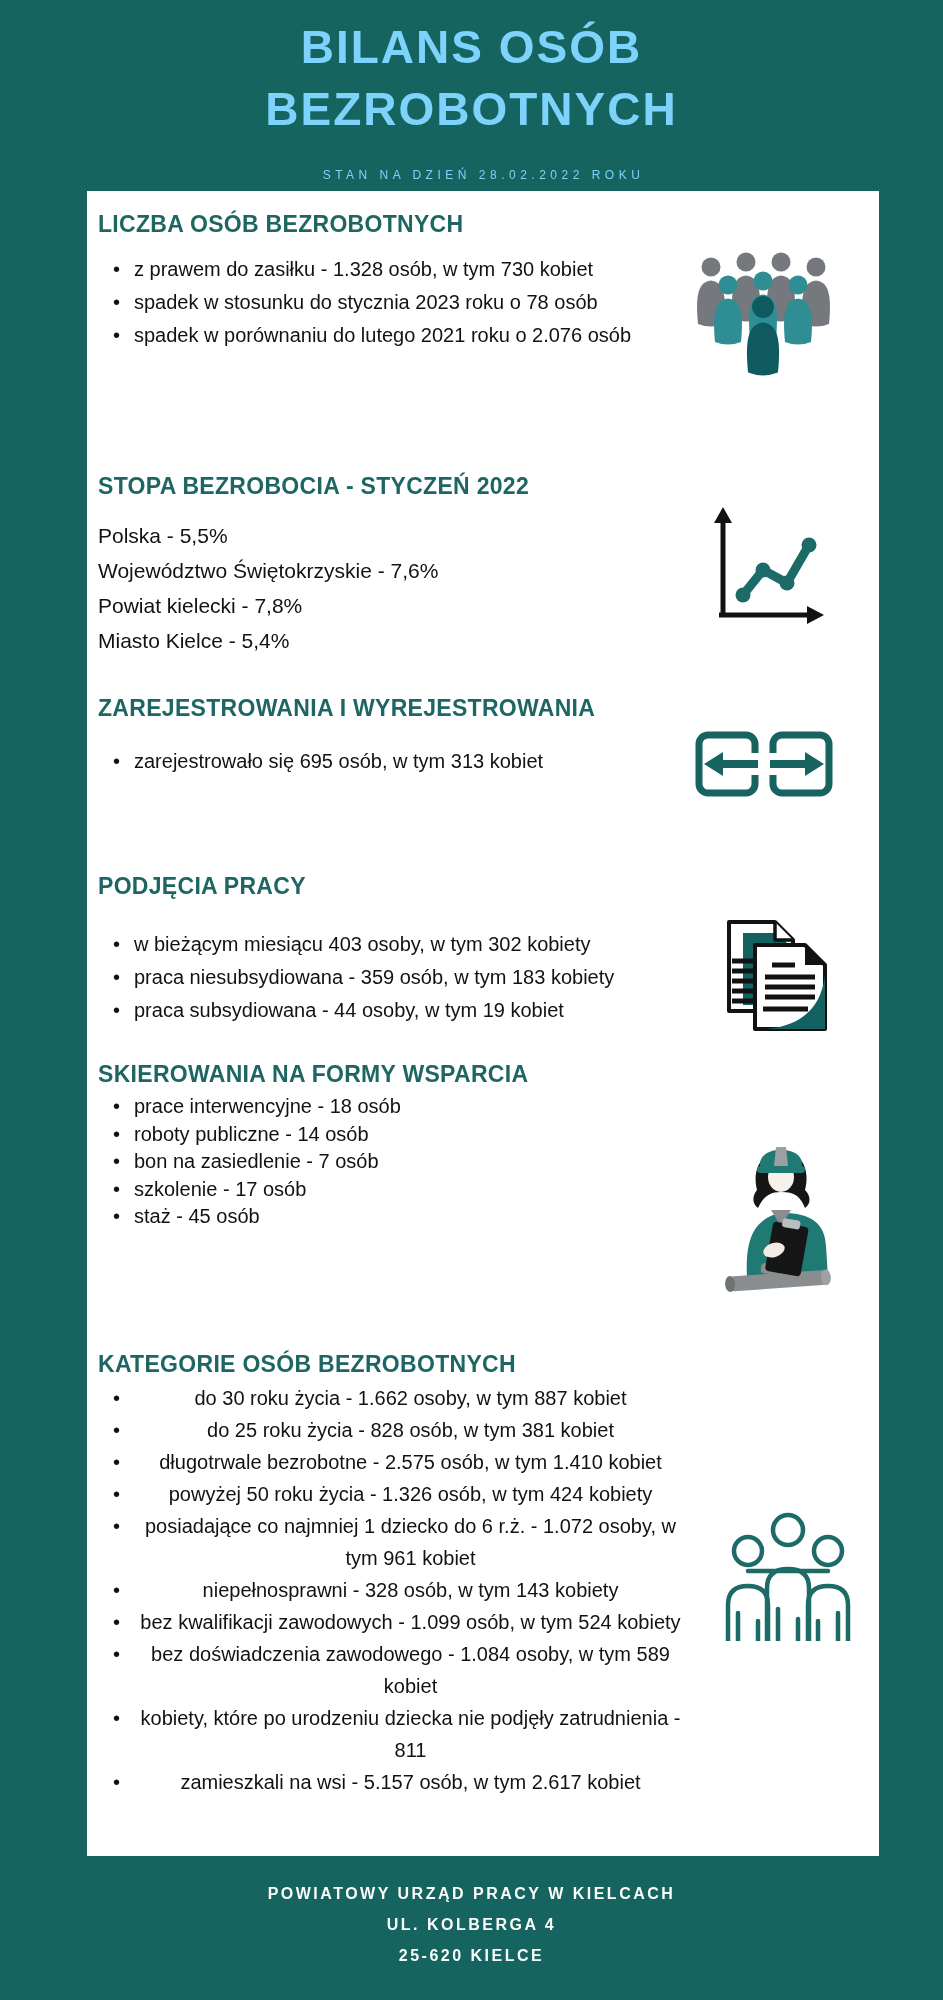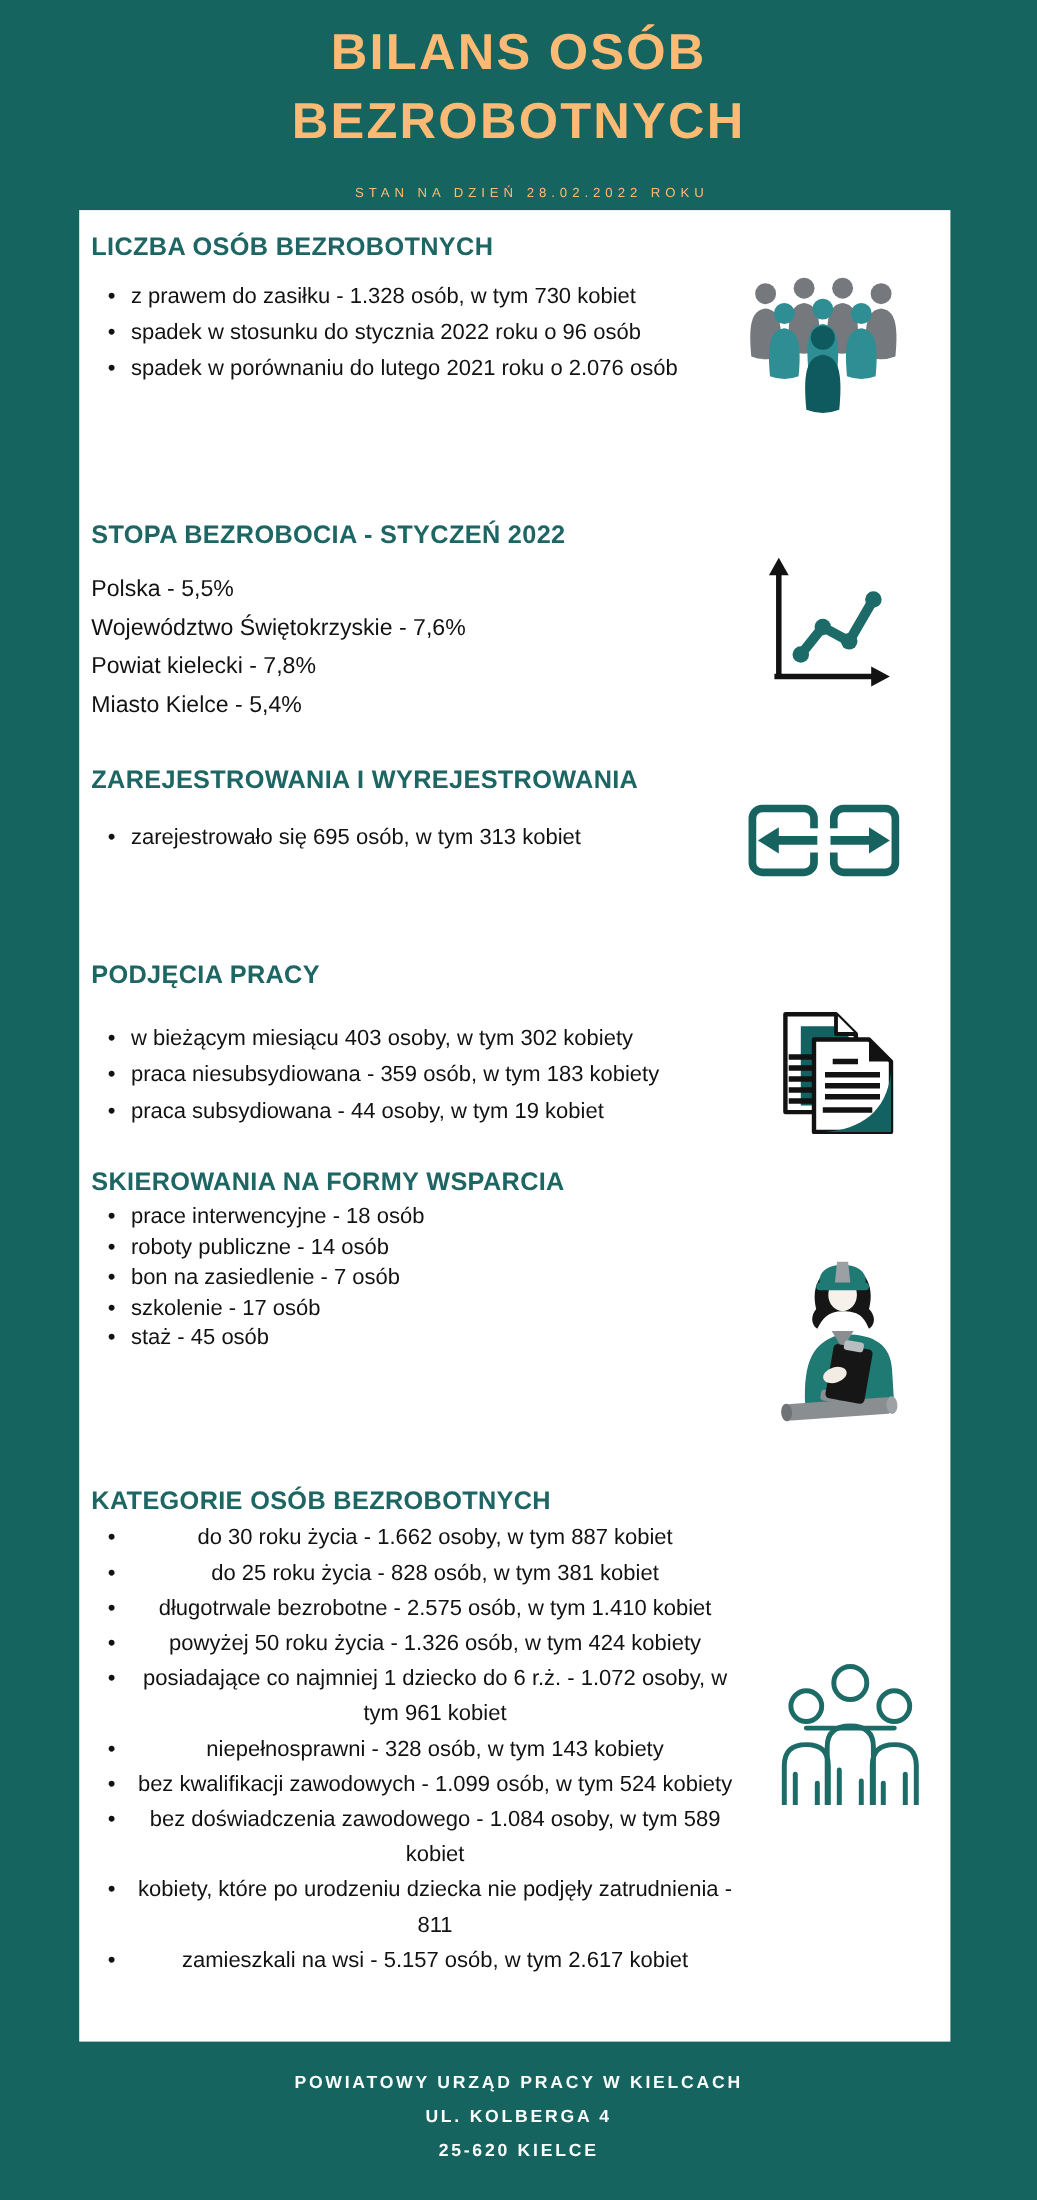--- a/index.html
+++ b/index.html
@@ -1,25 +1,25 @@
 <!DOCTYPE html>
 <html lang="pl"><head>
 <meta charset="utf-8">
 <style>
   html,body{margin:0;padding:0;}
   body{font-family:"Liberation Sans",sans-serif;}
   .page{position:relative;width:943px;height:2000px;background:#16645F;overflow:hidden;}
 
   
-  .hdr{position:absolute;top:16px;left:0;width:943px;text-align:center;color:#fdba74;}
+  .hdr{position:absolute;top:16px;left:0;width:943px;text-align:center;color:#7dd3fc;}
   .hdr h1{margin:0;font-size:46px;line-height:62px;font-weight:700;letter-spacing:2px;}
   .hdr .sub{margin-top:28px;font-size:12px;font-weight:400;letter-spacing:4.5px;padding-left:24px;}
 
   
-  .card{position:absolute;left:72px;top:191px;width:792px;height:1665px;background:#FFFFFF;}
+  .card{position:absolute;left:87px;top:191px;width:792px;height:1665px;background:#FFFFFF;}
 
   .sec{position:absolute;left:0;width:792px;}
   .sec h2{margin:0 0 0 11px;font-size:23px;font-weight:700;color:#1D6663;letter-spacing:.3px;}
   ul.blist{margin:0;padding:0;list-style:none;width:600px;}
   ul.blist li{position:relative;padding-left:47px;font-size:20px;font-weight:500;color:#121212;}
   ul.blist li::before{content:"\2022";position:absolute;left:26px;top:0;color:#121212;}
   ul.plain{margin:0;padding:0 0 0 11px;list-style:none;width:600px;}
   ul.plain li{font-size:21px;font-weight:500;color:#121212;}
 
   .s1 ul li{line-height:33px;}
@@ -45,21 +45,21 @@
     <span>BEZROBOTNYCH</span></h1>
     <div class="sub">STAN NA DZIEŃ 28.02.2022 ROKU</div>
   </div>
 
   <div class="card">
 
     <section class="sec s1" style="top:20px;">
       <h2>LICZBA OSÓB BEZROBOTNYCH</h2>
       <ul class="blist" style="margin-top:15px;">
           <li>z prawem do zasiłku - 1.328 osób, w tym 730 kobiet</li>
-          <li>spadek w stosunku do stycznia 2022 roku o 96 osób</li>
+          <li>spadek w stosunku do stycznia 2023 roku o 78 osób</li>
           <li>spadek w porównaniu do lutego 2021 roku o 2.076 osób</li>
         </ul>
     </section>
     <svg class="icon" style="left:598px;top:52px;" width="155" height="135" viewBox="0 0 155 135">
       <defs>
           <g id="pp">
             <circle cx="0" cy="0" r="9.5"></circle>
             <path d="M-13 57 C-16 26 -12 15 0 13.5 C12 15 16 26 13 57 Q0 62 -13 57 Z"></path>
           </g>
         </defs>

